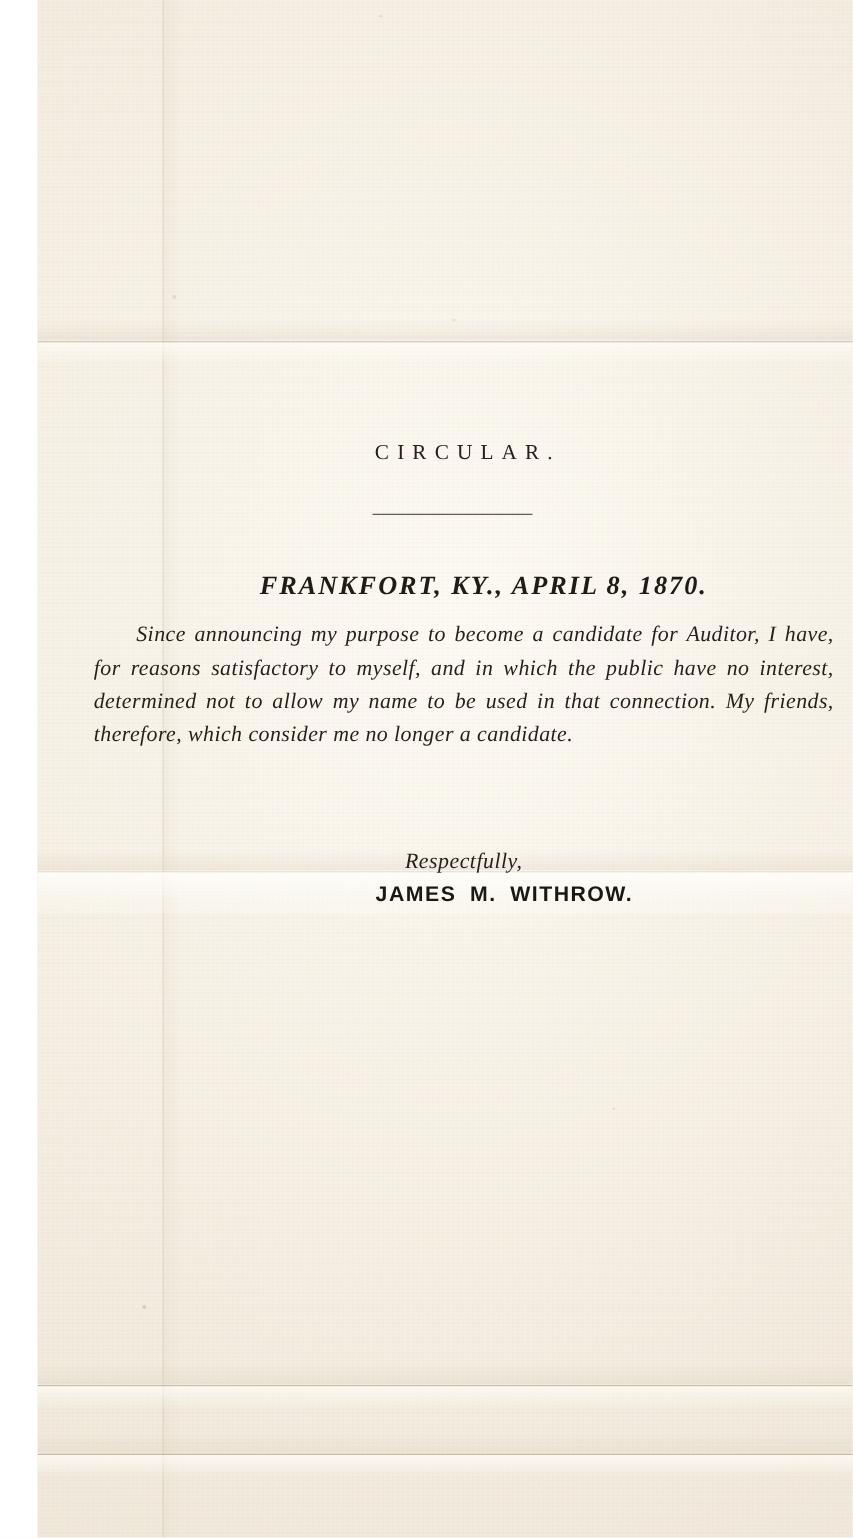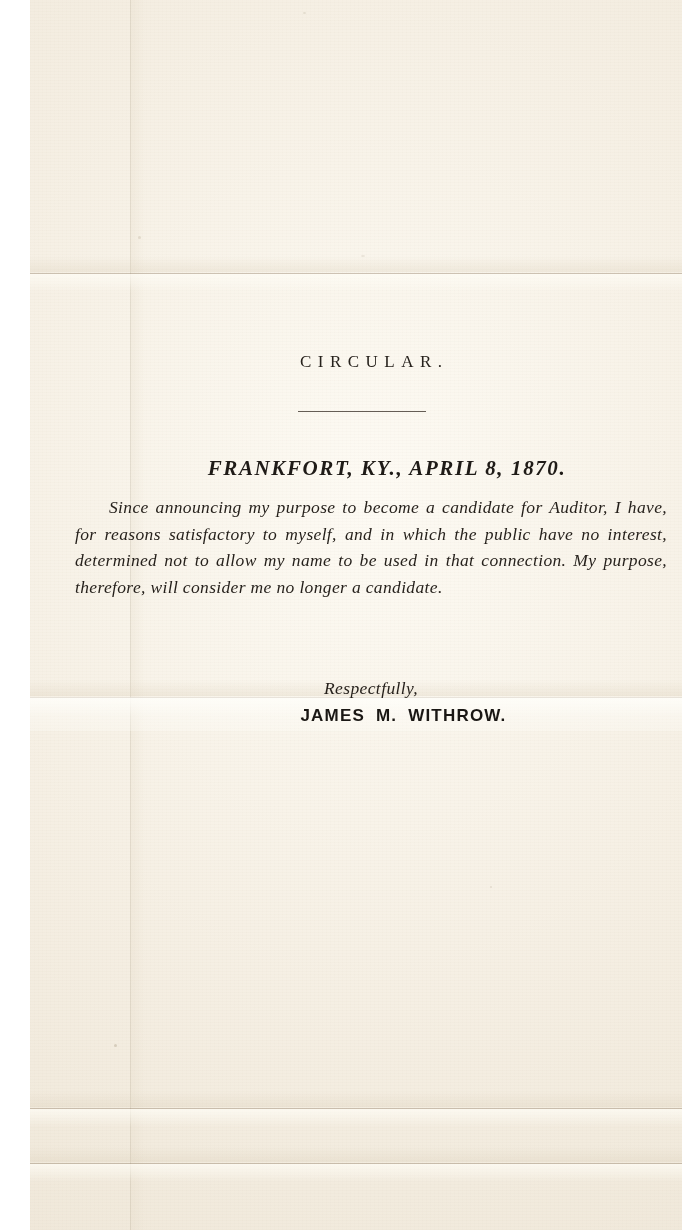--- a/index.html
+++ b/index.html
@@ -239,20 +239,20 @@
   <div class="speck" style="left:460px; top:886px; width:2px; height:2px; opacity:0.3;"></div>
   <div class="speck" style="left:273px; top:12px; width:3px; height:2px; opacity:0.3;"></div>
 
   <div id="content">
     <div id="doc-heading">CIRCULAR.</div>
 
     <div id="heading-rule"></div>
 
     <div id="dateline">FRANKFORT, KY., APRIL 8, 1870.</div>
 
-    <div id="body-paragraph">Since announcing my purpose to become a candidate for Auditor, I have, for reasons satisfactory to myself, and in which the public have no interest, determined not to allow my name to be used in that connection. My purpose, therefore, will consider me no longer a candidate.</div>
+    <div id="body-paragraph">Since announcing my purpose to become a candidate for Auditor, I have, for reasons satisfactory to myself, and in which the public have no interest, determined not to allow my name to be used in that connection. My friends, therefore, which consider me no longer a candidate.</div>
 
     <div id="closing">Respectfully,</div>
 
     <div id="signature">JAMES M. WITHROW.</div>
   </div>
 
 </div>
 
 </body></html>

